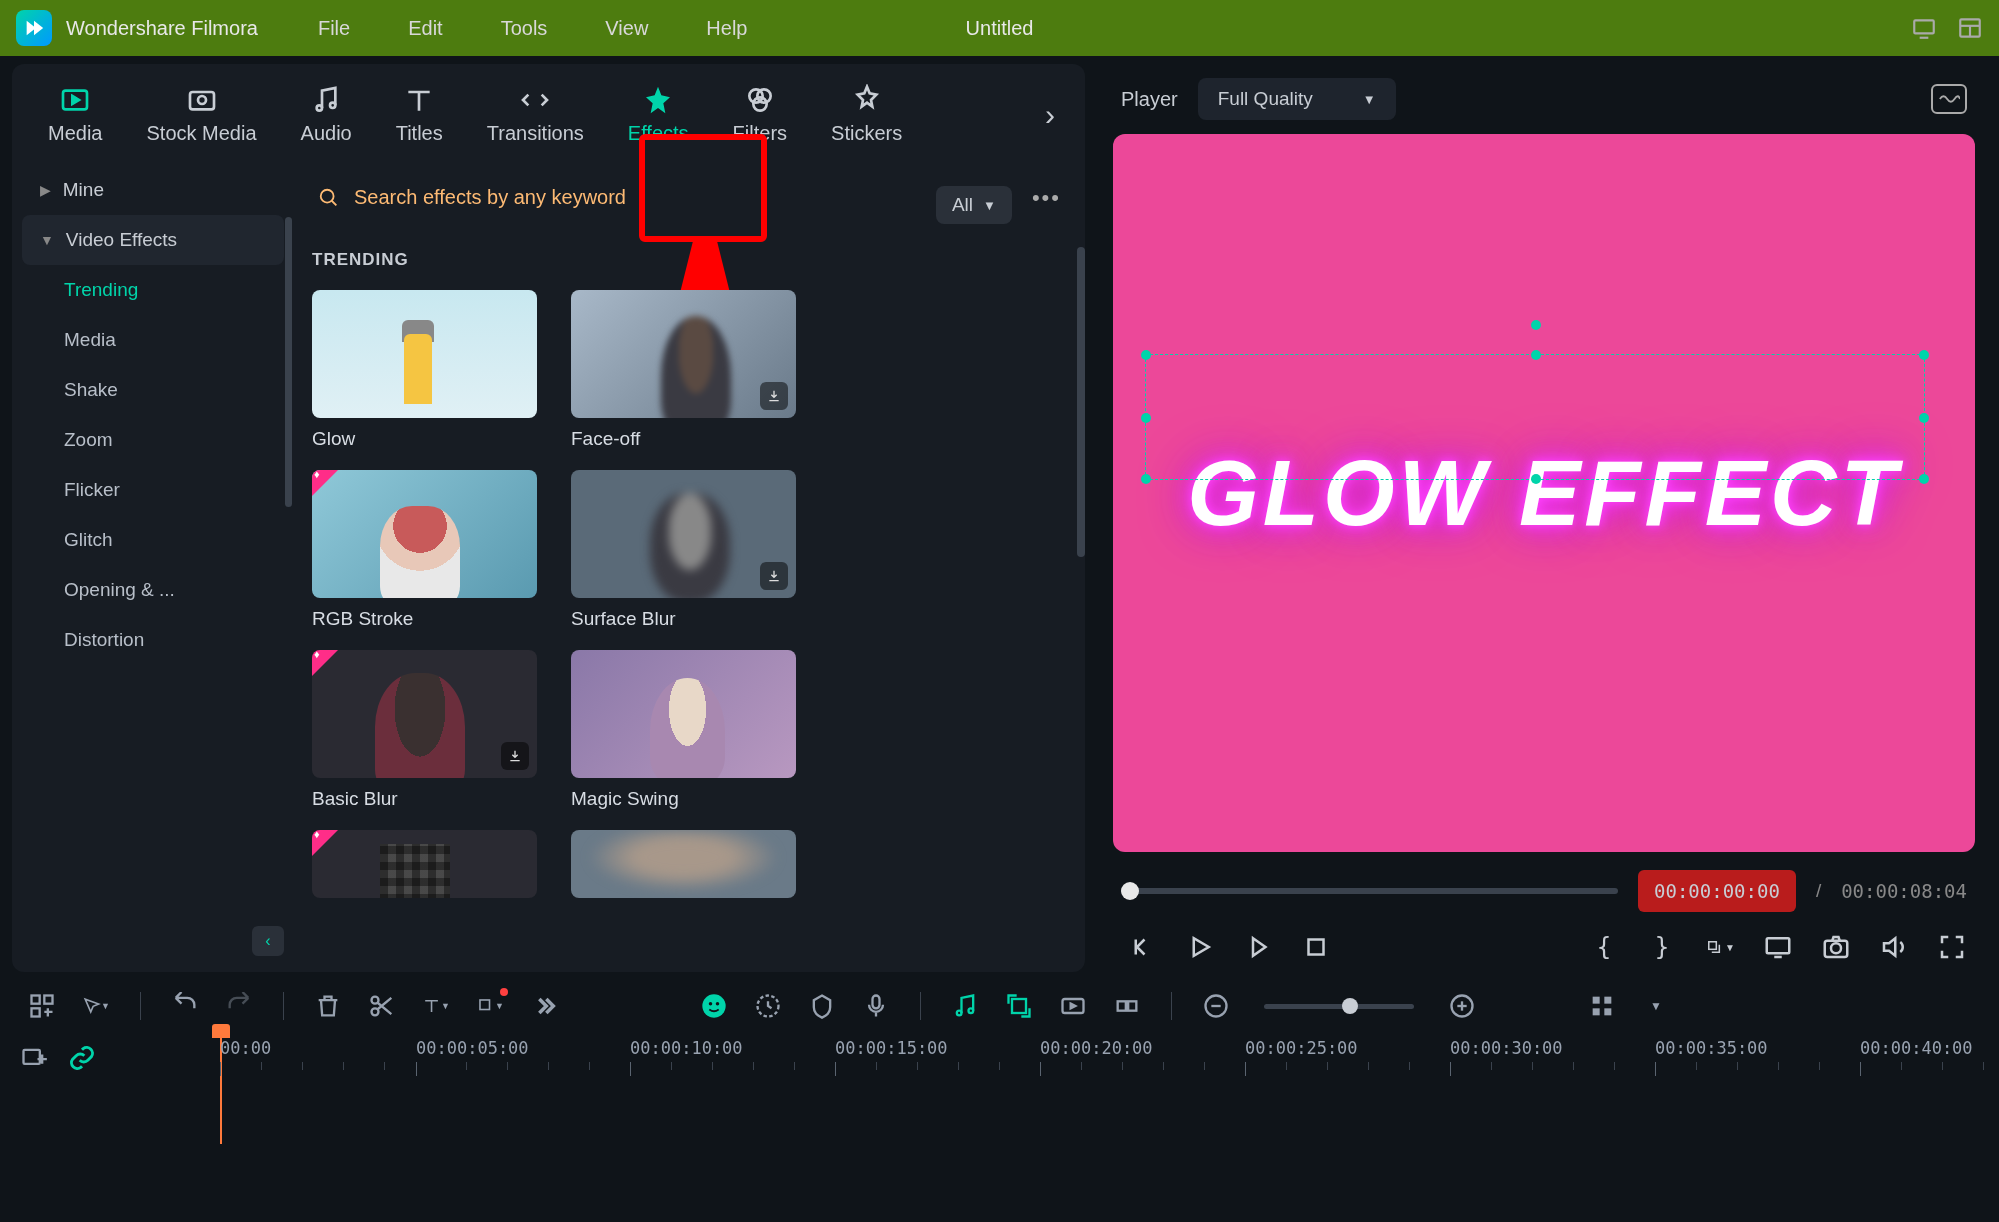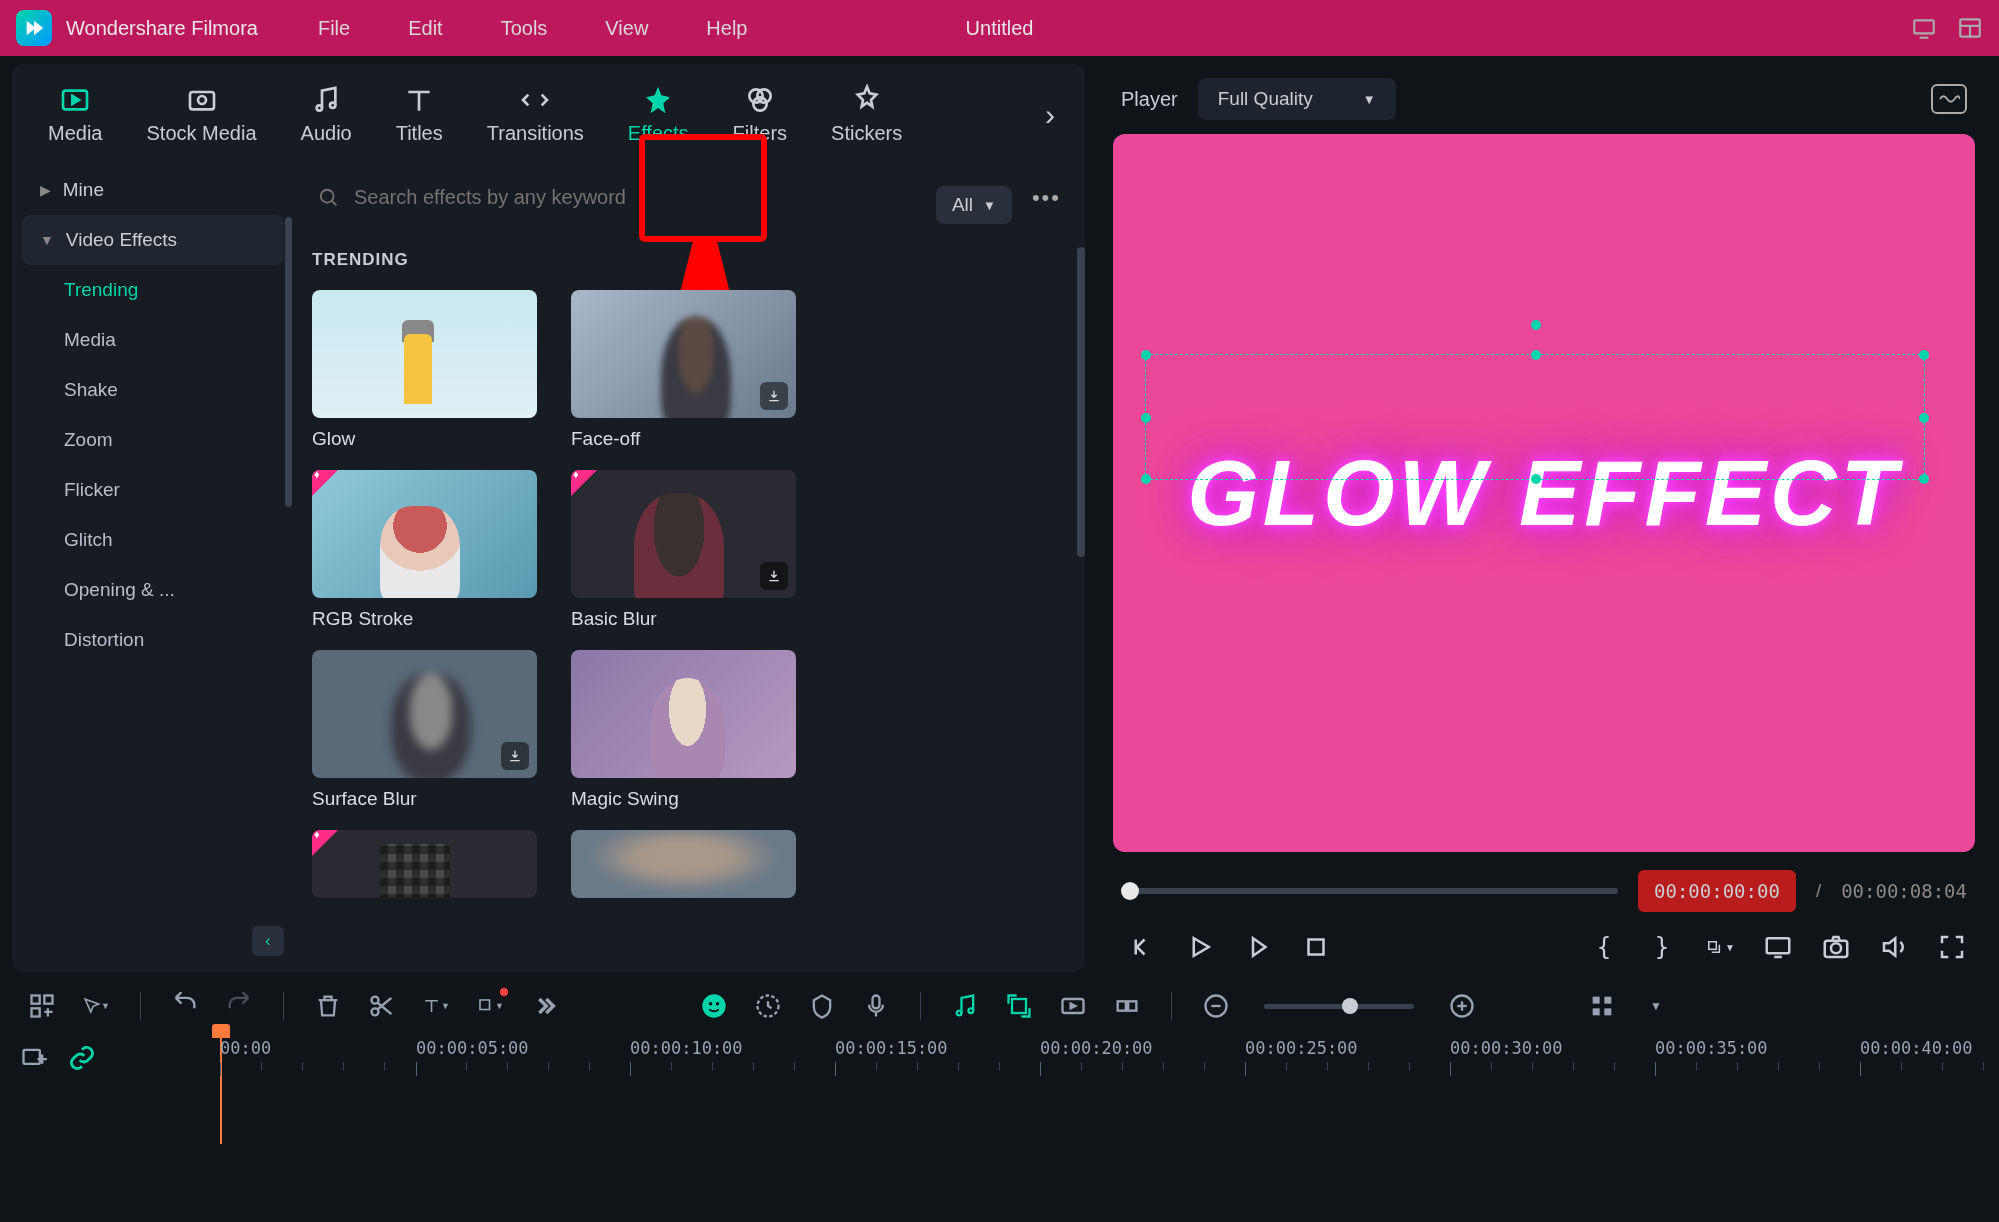--- a/index.html
+++ b/index.html
@@ -1,17 +1,17 @@
 <!DOCTYPE html>
 <html><head>
 <meta charset="utf-8">
 <style>
 * { margin: 0; padding: 0; box-sizing: border-box; font-family: -apple-system, BlinkMacSystemFont, "Segoe UI", sans-serif; }
 body { background: #0f1419; color: #c8cdd4; overflow: hidden; width: 1999px; height: 1222px; }
-.titlebar { display: flex; align-items: center; height: 56px; padding: 0 16px; background: #be185d; }
+.titlebar { display: flex; align-items: center; height: 56px; padding: 0 16px; background: #4d7c0f; }
 .logo { width: 36px; height: 36px; background: linear-gradient(135deg, #00d4aa, #0099ff); border-radius: 8px; margin-right: 14px; display: flex; align-items: center; justify-content: center; }
 .logo svg { width: 22px; height: 22px; }
 .app-name { font-size: 20px; color: #e8e8e8; margin-right: 60px; }
 .menu { display: flex; gap: 58px; }
 .menu-item { font-size: 20px; color: #d8d8d8; cursor: pointer; }
 .title-center { position: absolute; left: 50%; transform: translateX(-50%); font-size: 20px; color: #e8e8e8; }
 .title-right { margin-left: auto; display: flex; gap: 20px; }
 .win-icon { width: 26px; height: 26px; color: #aaa; }
 .main { display: flex; height: 916px; }
 .left-panel { width: 1073px; background: #171c23; margin: 8px 0 0 12px; border-radius: 12px; display: flex; flex-direction: column; overflow: hidden; }
@@ -26,21 +26,21 @@
 .panel-body { display: flex; flex: 1; overflow: hidden; }
 .sidebar { width: 282px; padding: 8px 10px; overflow-y: auto; position: relative; }
 .cat { display: flex; align-items: center; font-size: 19px; padding: 14px 18px; border-radius: 8px; cursor: pointer; gap: 12px; }
 .cat.expanded { background: #20262f; }
 .cat .chev { font-size: 14px; color: #888; }
 .subcat { font-size: 19px; padding: 14px 18px 14px 42px; cursor: pointer; color: #b8bfc9; white-space: nowrap; overflow: hidden; text-overflow: ellipsis; }
 .subcat.active { color: #00d4aa; }
 .sidebar-collapse { position: absolute; bottom: 16px; right: 10px; width: 32px; height: 30px; background: #2a3039; border-radius: 6px; display: flex; align-items: center; justify-content: center; color: #00d4aa; font-size: 16px; cursor: pointer; }
 .content { flex: 1; display: flex; flex-direction: column; padding: 0 18px 18px 18px; overflow: hidden; position: relative; }
 .search-row { display: flex; align-items: center; padding: 14px 0; gap: 14px; }
-.search-box { flex: 1; display: flex; align-items: center; gap: 14px; color: #737373; font-size: 20px; padding: 0 6px; }
+.search-box { flex: 1; display: flex; align-items: center; gap: 14px; color: #fdba74; font-size: 20px; padding: 0 6px; }
 .search-icon { width: 22px; height: 22px; }
 .filter-dd { background: #2a3039; border-radius: 8px; padding: 8px 16px; display: flex; align-items: center; gap: 10px; font-size: 19px; cursor: pointer; margin-top: 15px; }
 .dots { font-size: 22px; letter-spacing: 2px; cursor: pointer; color: #aaa; padding: 0 6px; }
 .section-title { font-size: 17px; font-weight: 600; letter-spacing: 1px; margin: 12px 0 20px 0; color: #c8cdd4; }
 .grid { display: grid; grid-template-columns: repeat(2, 225px); gap: 20px 34px; overflow-y: auto; }
 .card { cursor: pointer; }
 .thumb { width: 225px; height: 128px; border-radius: 8px; background: #556; position: relative; overflow: hidden; }
 .thumb.lighthouse { background: linear-gradient(#c8e8f0, #e0f0f5); }
 .thumb.lighthouse::after { content: ''; position: absolute; left: 92px; top: 44px; width: 28px; height: 70px; background: #f5c542; border-radius: 6px 6px 0 0; }
 .thumb.lighthouse::before { content: ''; position: absolute; left: 90px; top: 30px; width: 32px; height: 22px; background: #888; border-radius: 6px 6px 0 0; }
@@ -271,39 +271,39 @@
               </div>
               <div class="card-label">Face-off</div>
             </div>
             <div class="card">
               <div class="thumb girlcap">
                 <div class="badge"></div>
               </div>
               <div class="card-label">RGB Stroke</div>
             </div>
             <div class="card">
+              <div class="thumb blurface">
+                <div class="dl-icon">
+                  <svg width="16" height="16" viewBox="0 0 24 24" fill="none" stroke="currentColor" stroke-width="2">
+                    <path d="M12 4v10m-4-4l4 4 4-4M5 19h14"></path>
+                  </svg>
+                </div>
+              </div>
+              <div class="card-label">Surface Blur</div>
+            </div>
+            <div class="card">
               <div class="thumb darkgirl">
                 <div class="badge"></div>
                 <div class="dl-icon">
                   <svg width="16" height="16" viewBox="0 0 24 24" fill="none" stroke="currentColor" stroke-width="2">
                     <path d="M12 4v10m-4-4l4 4 4-4M5 19h14"></path>
                   </svg>
                 </div>
               </div>
               <div class="card-label">Basic Blur</div>
-            </div>
-            <div class="card">
-              <div class="thumb blurface">
-                <div class="dl-icon">
-                  <svg width="16" height="16" viewBox="0 0 24 24" fill="none" stroke="currentColor" stroke-width="2">
-                    <path d="M12 4v10m-4-4l4 4 4-4M5 19h14"></path>
-                  </svg>
-                </div>
-              </div>
-              <div class="card-label">Surface Blur</div>
             </div>
             <div class="card">
               <div class="thumb swing"></div>
               <div class="card-label">Magic Swing</div>
             </div>
             <div class="card">
               <div class="thumb mosaic" style="height: 68px;">
                 <div class="badge"></div>
               </div>
             </div>

